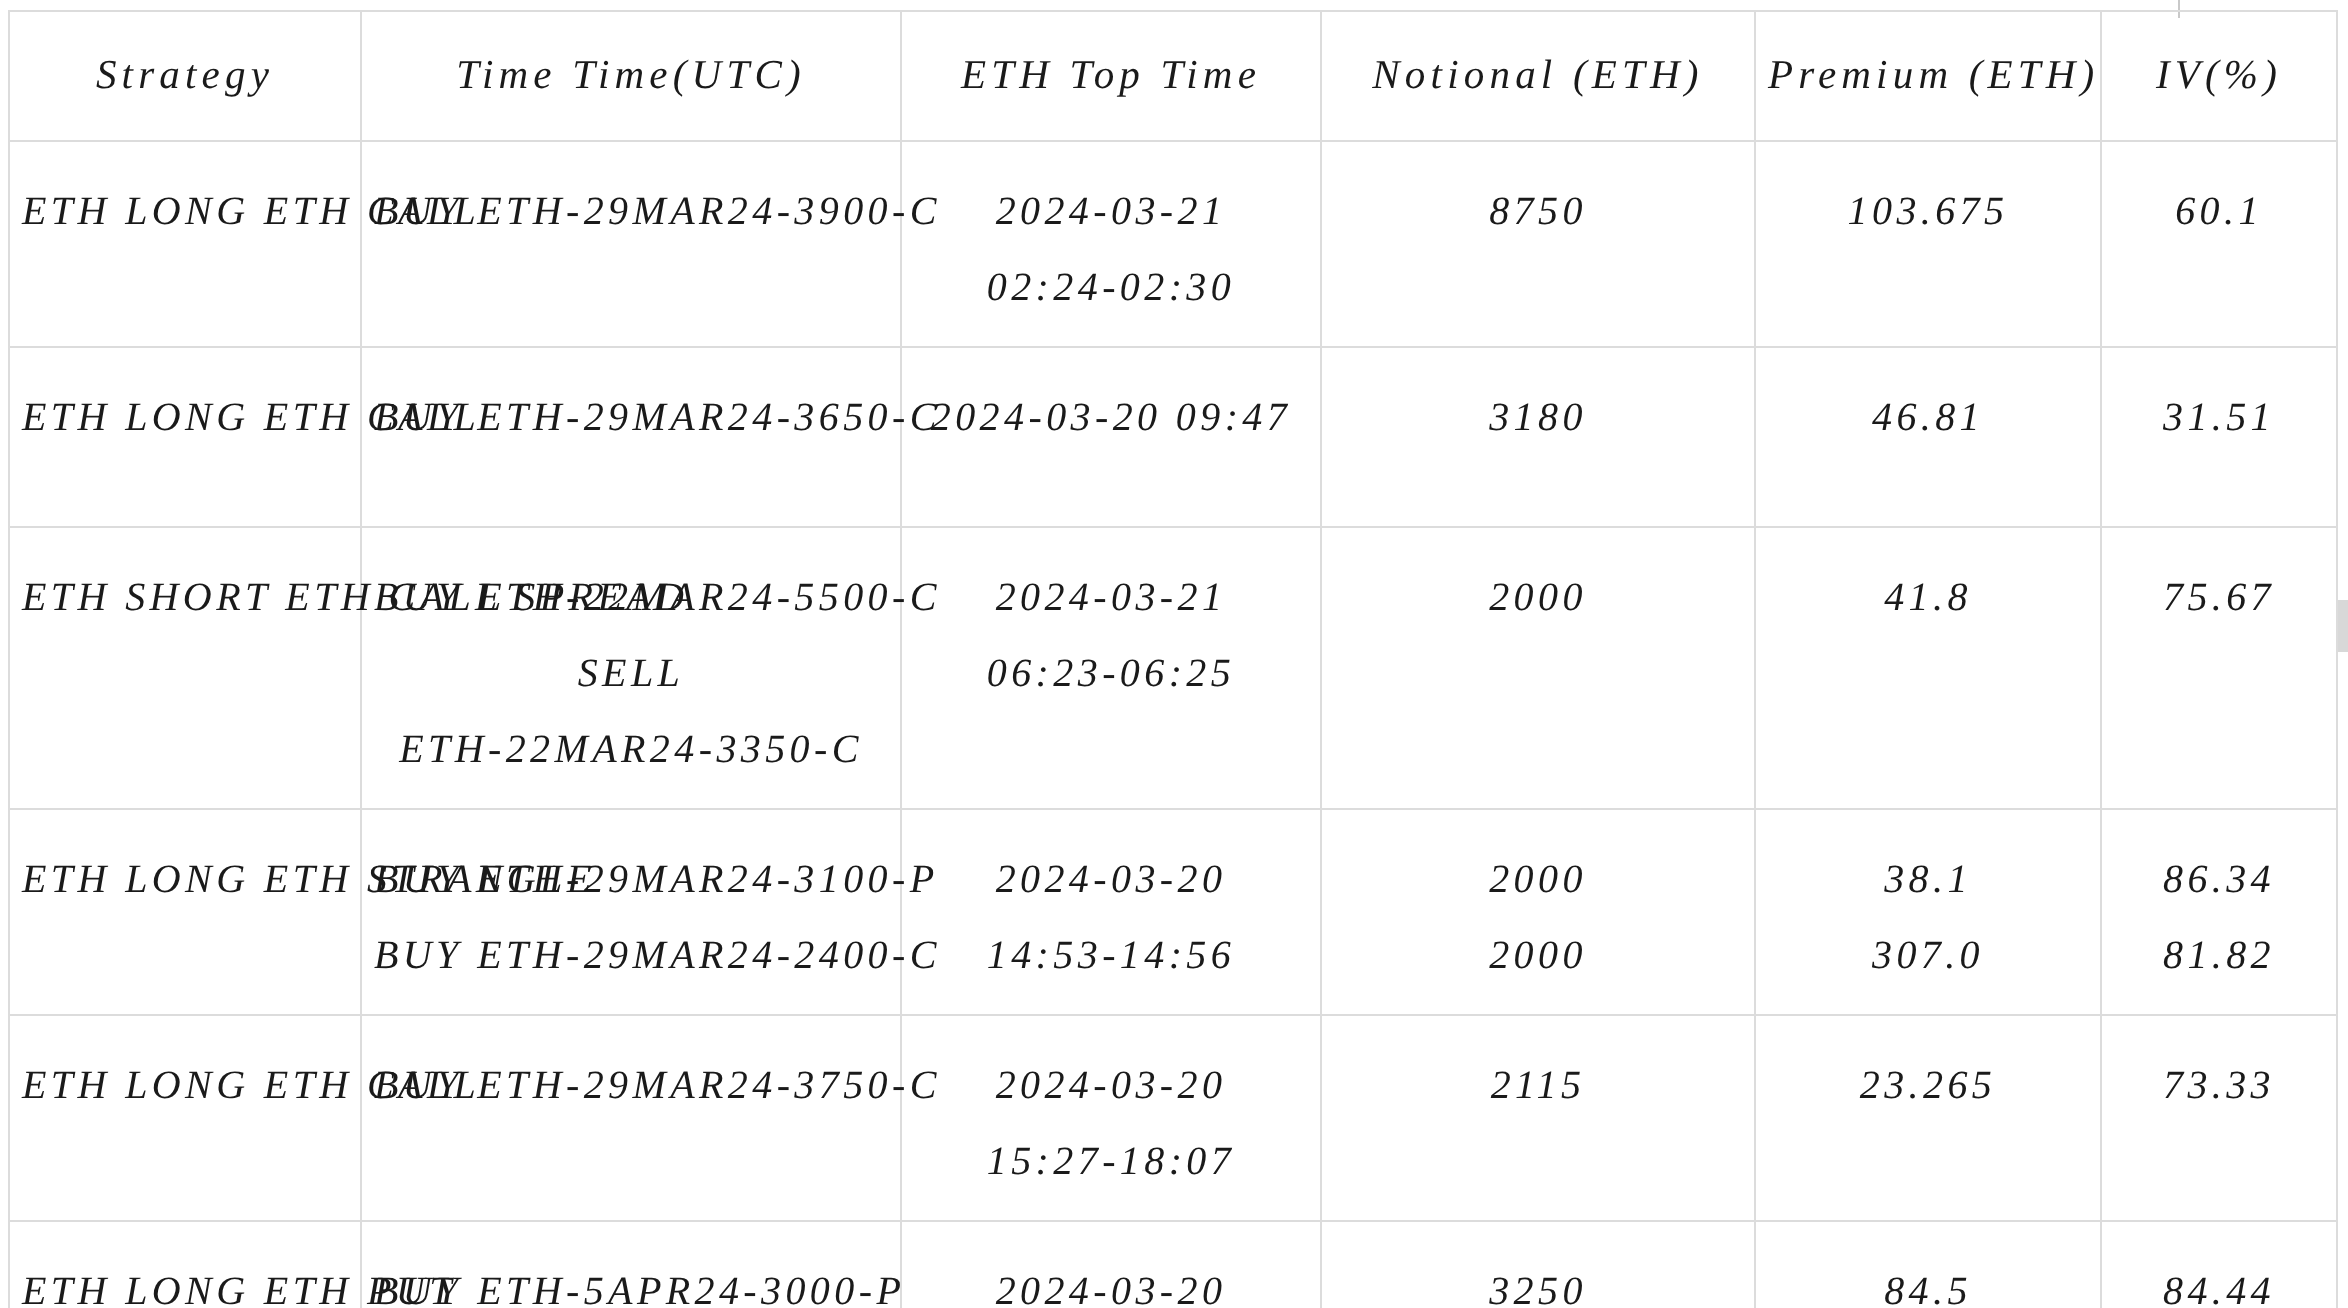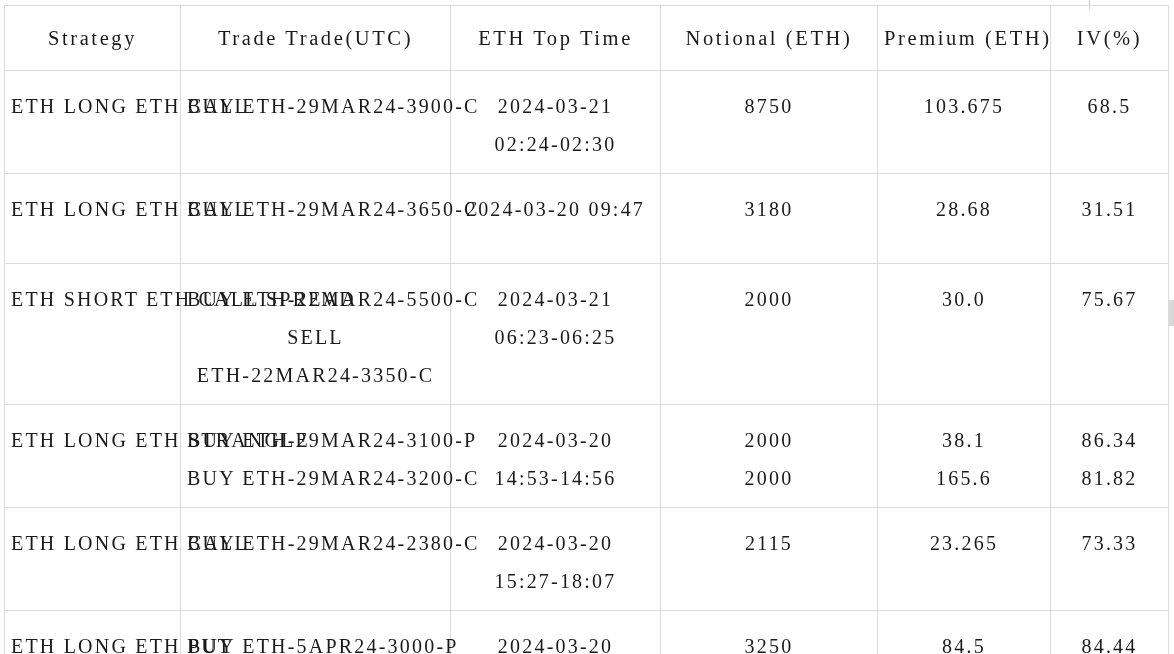--- a/index.html
+++ b/index.html
@@ -67,20 +67,21 @@
   table.grid td {
     border: 1px solid #dcdcdc;
     text-align: center;
     vertical-align: top;
     padding: 16px 6px 10px 6px;
     font-weight: normal;
     letter-spacing: 2.2px;
     font-size: 20px;
     line-height: 38px;
     white-space: nowrap;
+    font-style: italic;
   }
 
   table.grid thead th {
     height: 65px;
     padding-top: 13px;
     font-size: 20.5px;
     letter-spacing: 2.6px;
   }
 
   
@@ -127,21 +128,21 @@
         <col class="c-strategy">
         <col class="c-trade">
         <col class="c-time">
         <col class="c-notional">
         <col class="c-premium">
         <col class="c-iv">
       </colgroup>
       <thead>
         <tr>
           <th>Strategy</th>
-          <th>Trade Trade(UTC)</th>
+          <th>Time Time(UTC)</th>
           <th>ETH Top Time</th>
           <th>Notional (ETH)</th>
           <th>Premium (ETH)</th>
           <th>IV(%)</th>
         </tr>
       </thead>
       <tbody>
 
         <tr class="r1">
           <td class="strategy">ETH LONG ETH CALL</td>
@@ -152,37 +153,37 @@
             <span class="line">2024-03-21</span>
             <span class="line">02:24-02:30</span>
           </td>
           <td class="num">
             <span class="line">8750</span>
           </td>
           <td class="num">
             <span class="line">103.675</span>
           </td>
           <td class="num">
-            <span class="line">68.5</span>
+            <span class="line">60.1</span>
           </td>
         </tr>
 
         <tr class="r2">
           <td class="strategy">ETH LONG ETH CALL</td>
           <td class="trade top-align">
             <span class="line">BUY ETH-29MAR24-3650-C</span>
           </td>
           <td class="time">
             <span class="line">2024-03-20 09:47</span>
           </td>
           <td class="num">
             <span class="line">3180</span>
           </td>
           <td class="num">
-            <span class="line">28.68</span>
+            <span class="line">46.81</span>
           </td>
           <td class="num">
             <span class="line">31.51</span>
           </td>
         </tr>
 
         <tr class="r3">
           <td class="strategy">ETH SHORT ETH CALL SPREAD</td>
           <td class="trade top-align">
             <span class="line">BUY ETH-22MAR24-5500-C</span>
@@ -190,55 +191,55 @@
             <span class="line">ETH-22MAR24-3350-C</span>
           </td>
           <td class="time">
             <span class="line">2024-03-21</span>
             <span class="line">06:23-06:25</span>
           </td>
           <td class="num">
             <span class="line">2000</span>
           </td>
           <td class="num">
-            <span class="line">30.0</span>
+            <span class="line">41.8</span>
           </td>
           <td class="num">
             <span class="line">75.67</span>
           </td>
         </tr>
 
         <tr class="r4">
           <td class="strategy">ETH LONG ETH STRANGLE</td>
           <td class="trade top-align">
             <span class="line">BUY ETH-29MAR24-3100-P</span>
-            <span class="line">BUY ETH-29MAR24-3200-C</span>
+            <span class="line">BUY ETH-29MAR24-2400-C</span>
           </td>
           <td class="time">
             <span class="line">2024-03-20</span>
             <span class="line">14:53-14:56</span>
           </td>
           <td class="num">
             <span class="line">2000</span>
             <span class="line">2000</span>
           </td>
           <td class="num">
             <span class="line">38.1</span>
-            <span class="line">165.6</span>
+            <span class="line">307.0</span>
           </td>
           <td class="num">
             <span class="line">86.34</span>
             <span class="line">81.82</span>
           </td>
         </tr>
 
         <tr class="r5">
           <td class="strategy">ETH LONG ETH CALL</td>
           <td class="trade top-align">
-            <span class="line">BUY ETH-29MAR24-2380-C</span>
+            <span class="line">BUY ETH-29MAR24-3750-C</span>
           </td>
           <td class="time">
             <span class="line">2024-03-20</span>
             <span class="line">15:27-18:07</span>
           </td>
           <td class="num">
             <span class="line">2115</span>
           </td>
           <td class="num">
             <span class="line">23.265</span>

